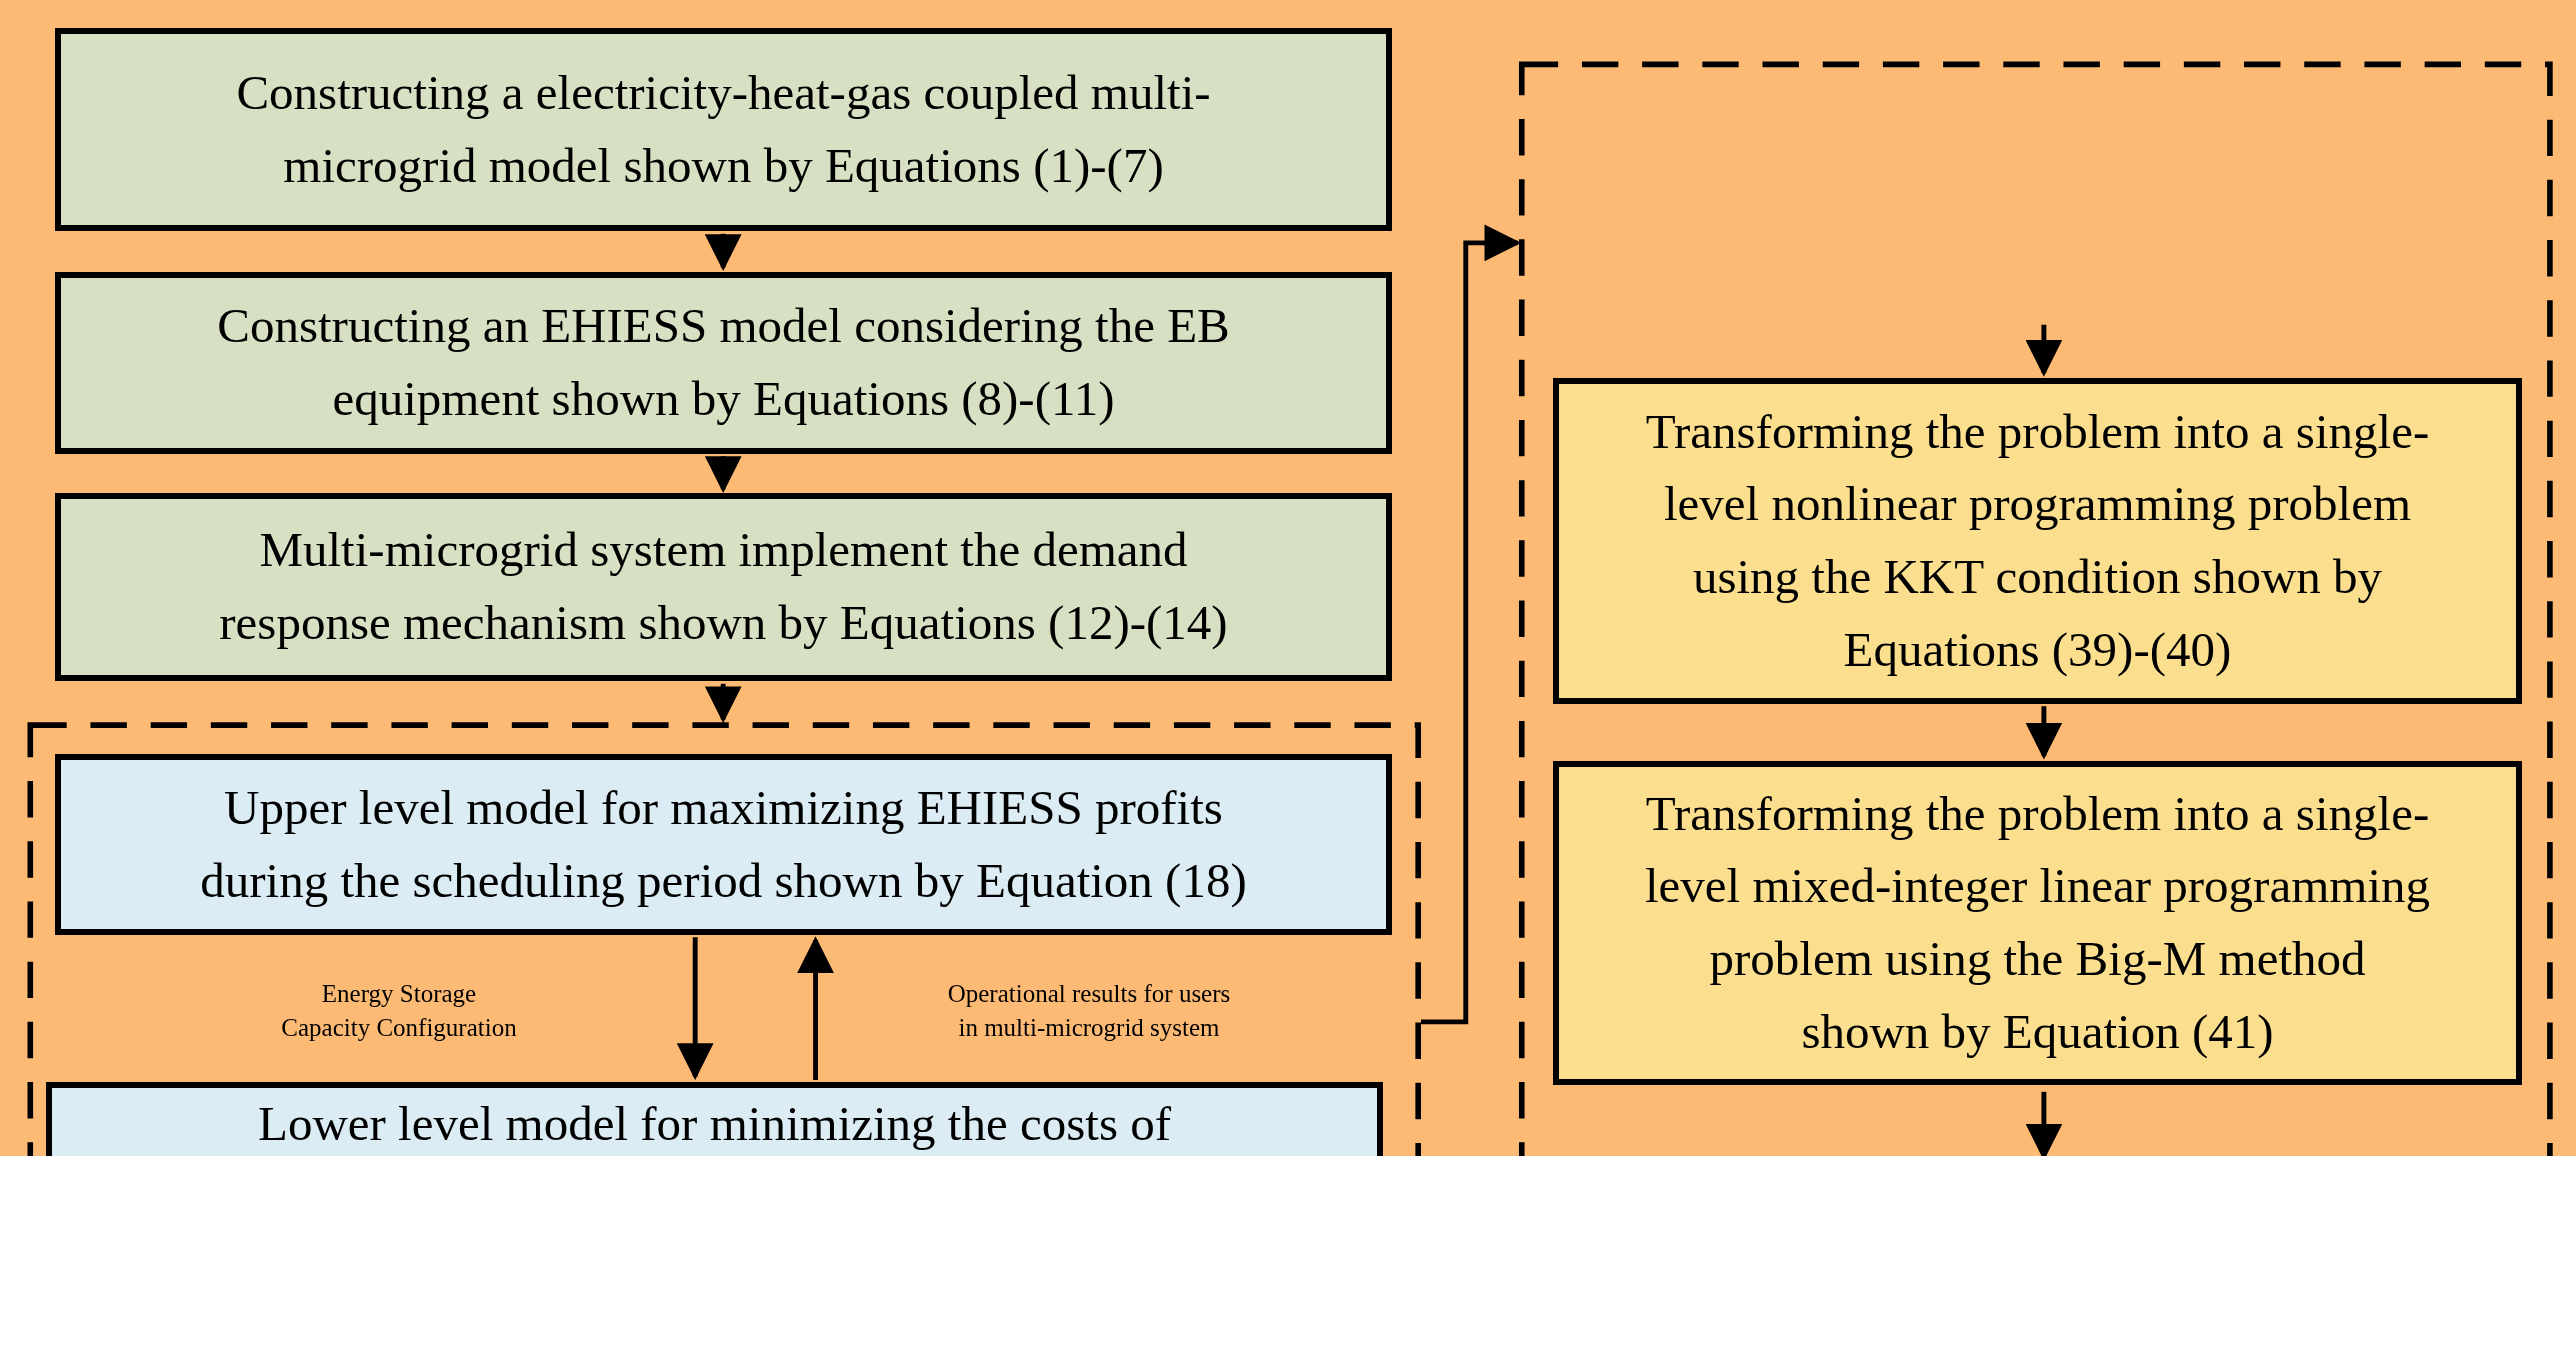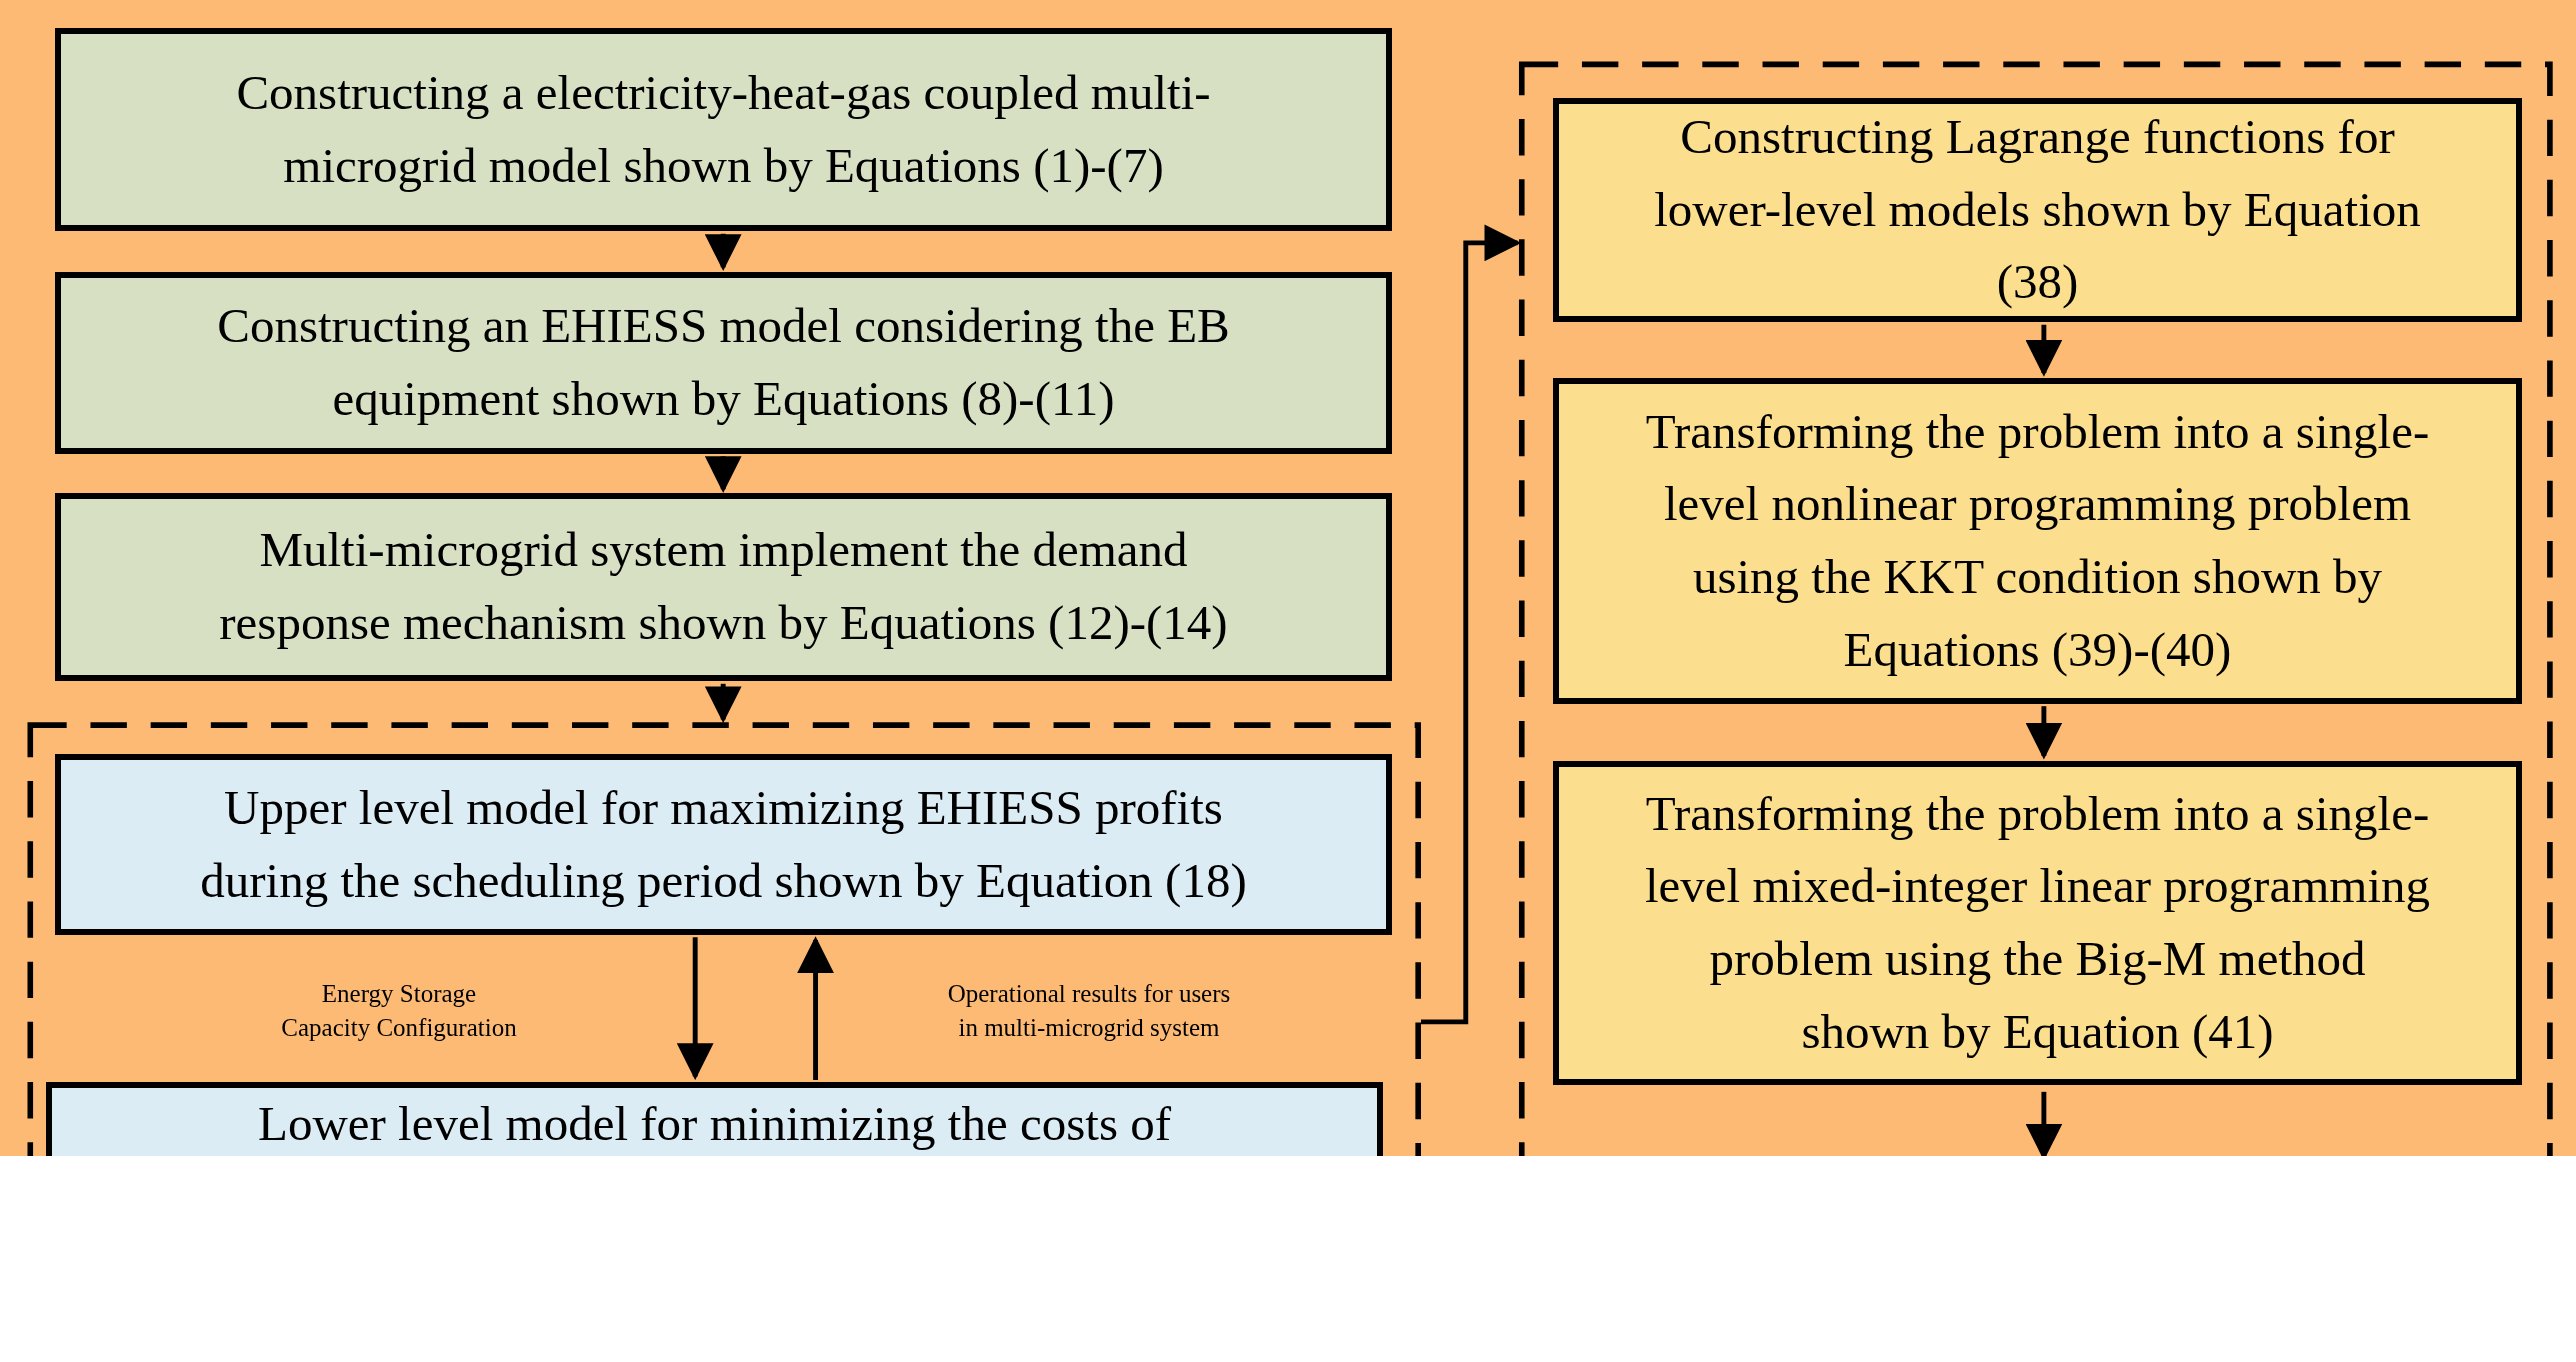--- a/index.html
+++ b/index.html
@@ -122,25 +122,20 @@
     <span class="txt">Operational results for users
 in multi-microgrid system</span>
   </div>
 
   <div class="box box-blue" style="left:46px;top:1082px;width:1337px;height:230px;">
     <span class="txt">Lower level model for minimizing the costs of
 microgrid operation during the scheduling period
 shown by Equation (30)</span>
   </div>
 
-  <div class="box box-yellow" style="left:1553px;top:98px;width:969px;height:224px;">
-    <span class="txt">Constructing Lagrange functions for
-lower-level models shown by Equation
-(38)</span>
-  </div>
 
   <div class="box box-yellow" style="left:1553px;top:378px;width:969px;height:326px;">
     <span class="txt">Transforming the problem into a single-
 level nonlinear programming problem
 using the KKT condition shown by
 Equations (39)-(40)</span>
   </div>
 
   <div class="box box-yellow" style="left:1553px;top:761px;width:969px;height:324px;">
     <span class="txt">Transforming the problem into a single-

